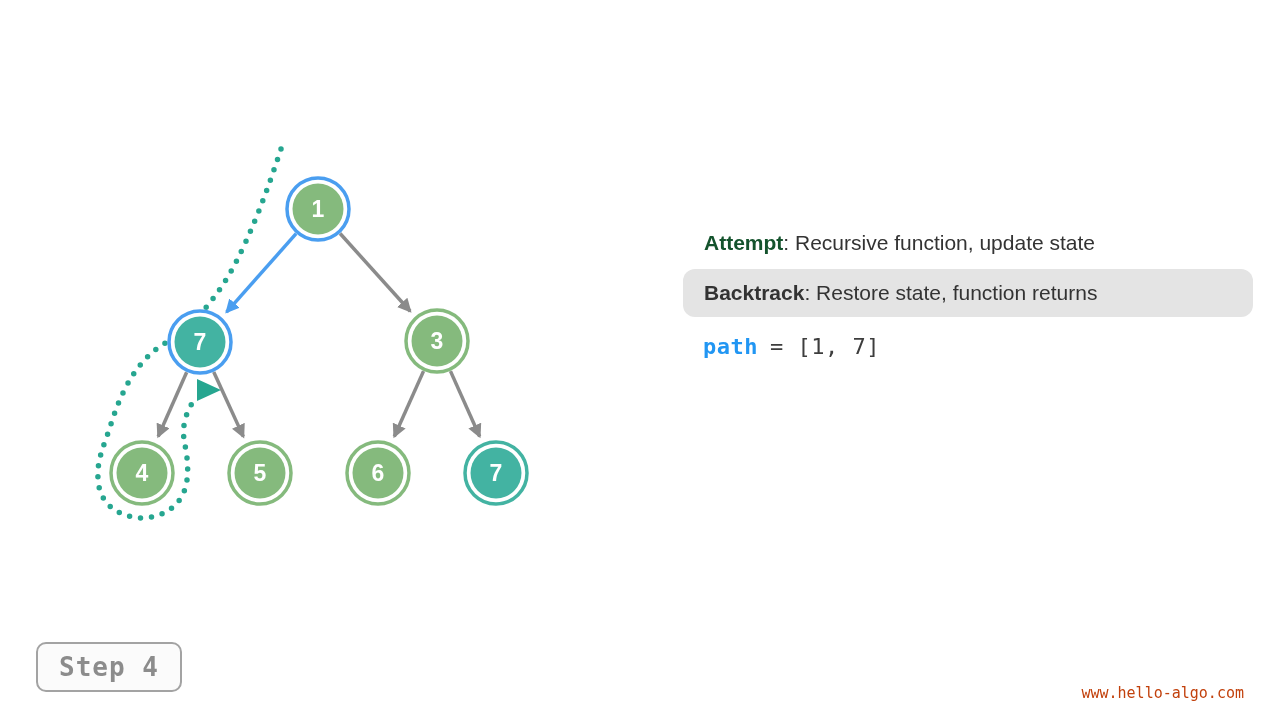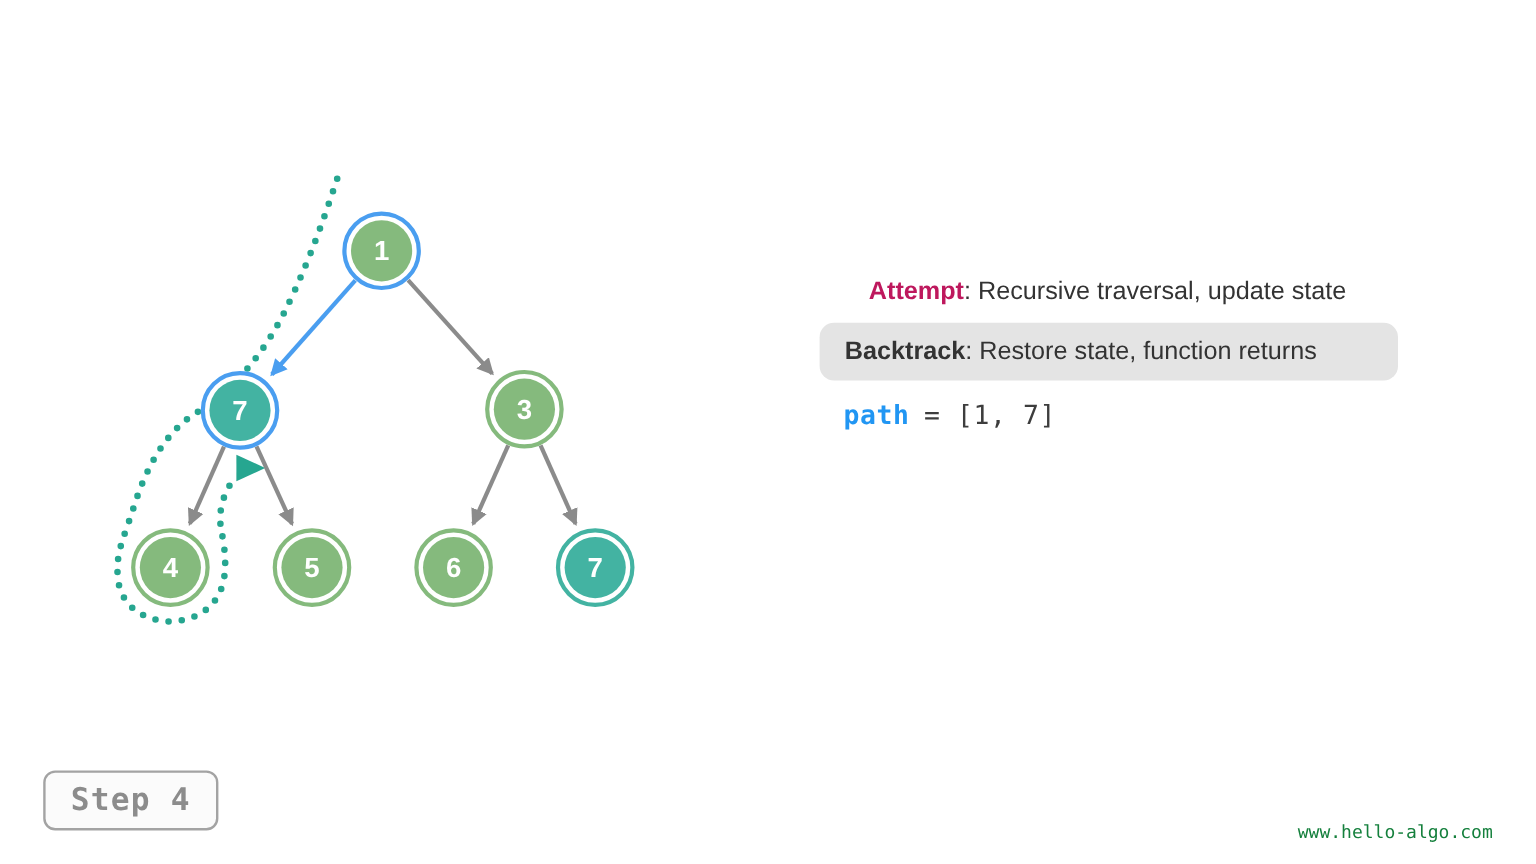--- a/index.html
+++ b/index.html
@@ -2,24 +2,24 @@
 <html><head>
 <meta charset="utf-8">
 <style>
   html,body{margin:0;padding:0;background:#ffffff;}
   .stage{
     position:relative;width:1280px;height:720px;background:#ffffff;overflow:hidden;
     font-family:"Liberation Sans", sans-serif;
   }
   .tree-svg{position:absolute;left:0;top:0;}
   .panel-line{position:absolute;left:704px;color:#333333;font-size:21px;line-height:30px;white-space:nowrap;}
-  .panel-line b{font-weight:bold;color:#be185d;margin-left:20px;}
+  .panel-line b{font-weight:bold;color:#14532d;}
   .attempt-line{top:228px;}
   .backtrack-pill{
-    position:absolute;left:683px;top:269px;width:482px;height:48px;
+    position:absolute;left:683px;top:269px;width:570px;height:48px;
     background:#e4e4e4;border-radius:12px;display:flex;align-items:center;
     box-sizing:border-box;padding-left:21px;
   }
   .backtrack-pill .panel-text{color:#333333;font-size:21px;white-space:nowrap;}
   .code-line{
     position:absolute;left:703px;font-family:"DejaVu Sans Mono","Liberation Mono",monospace;
     font-size:22px;line-height:27px;color:#3d3d3d;white-space:nowrap;letter-spacing:0.5px;
   }
   .code-line .kw{font-weight:bold;}
   .path-line{top:333px;}
@@ -30,21 +30,21 @@
   .step-button{
     position:absolute;left:36px;top:642px;width:146px;height:50px;
     background:#fbfbfb;border:2px solid #a3a3a3;border-radius:10px;
     display:flex;align-items:center;justify-content:center;box-sizing:border-box;
     font-family:"DejaVu Sans Mono","Liberation Mono",monospace;
     font-size:26px;font-weight:bold;color:#8c8c8c;letter-spacing:1px;
   }
   .watermark{
     position:absolute;right:36px;bottom:18px;
     font-family:"DejaVu Sans Mono","Liberation Mono",monospace;
-    font-size:15px;color:#15803d;
+    font-size:15px;color:#c2410c;
   }
 </style>
 </head>
 <body>
 
 <div class="stage">
 
   <svg id="tree-svg" class="tree-svg" width="620" height="620" viewBox="0 0 620 620">
     <defs id="tree-defs">
         <marker id="arw-blue" markerUnits="userSpaceOnUse" markerWidth="15" markerHeight="14" refX="12" refY="7" orient="auto">
@@ -105,21 +105,21 @@
         </g>
         <g>
           <circle cx="496" cy="473" r="31" fill="#ffffff" stroke="#43b3a2" stroke-width="3.5"></circle>
           <circle cx="496" cy="473" r="25.5" fill="#43b3a2"></circle>
           <text x="496" y="473" text-anchor="middle" dy="8" fill="#ffffff" font-family="&quot;Liberation Sans&quot;, sans-serif" font-size="23" font-weight="bold">7</text>
         </g>
       </g>
   </svg>
 
   <div class="panel-line attempt-line">
-    <b>Attempt</b><span>: Recursive traversal, update state</span>
+    <b>Attempt</b><span>: Recursive function, update state</span>
   </div>
 
   <div class="backtrack-pill">
     <span class="panel-text">
       <b>Backtrack</b><span>: Restore state, function returns</span>
     </span>
   </div>
 
   <div class="code-line path-line">
     <span class="kw">path</span><span class="val">= [1, 7]</span>

